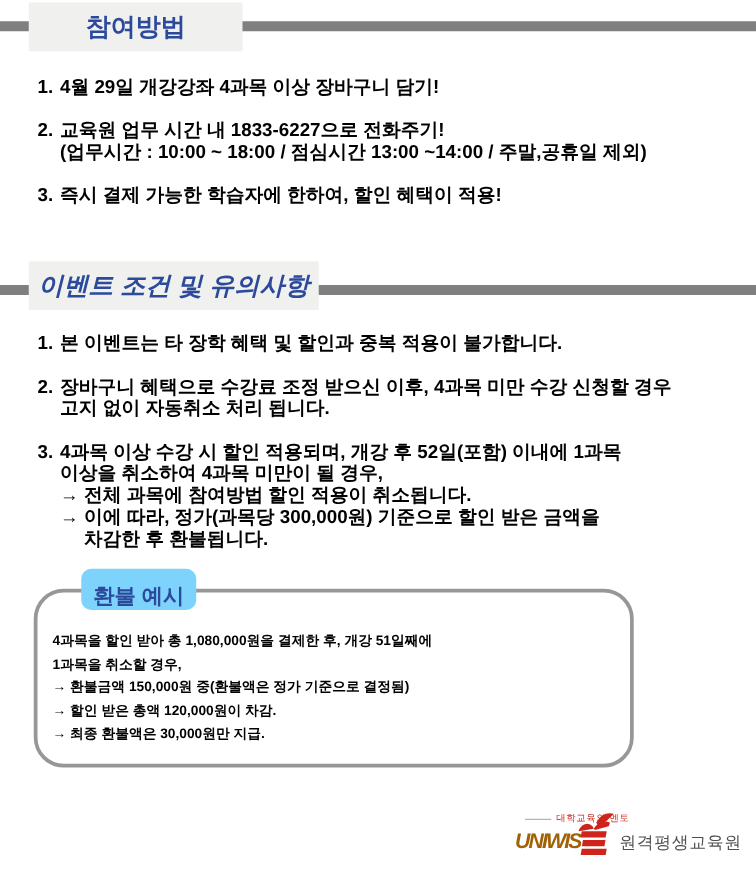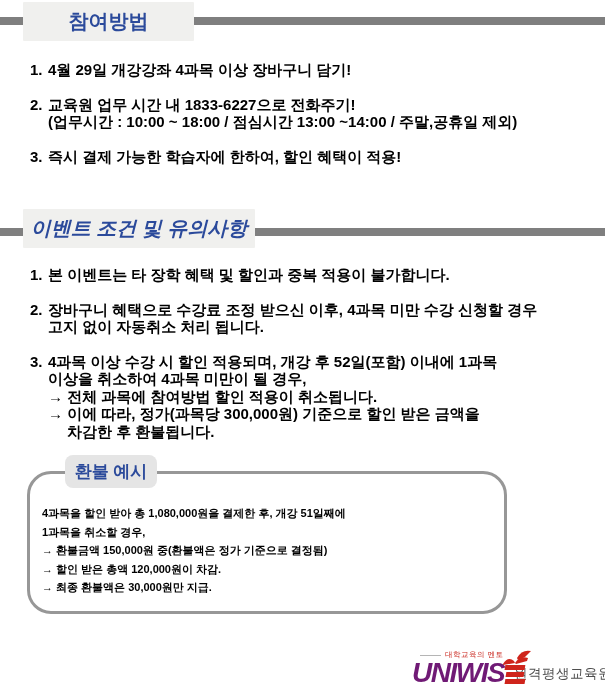--- a/index.html
+++ b/index.html
@@ -57,23 +57,23 @@
     left: 27px; top: 471px;
     width: 474px; height: 137px;
     border: 3px solid #979797;
     border-radius: 24px;
     background: #ffffff;
   }
   .refund-label {
     position: absolute;
     left: 65px; top: 455px;
     width: 92px; height: 33px;
-    background: #e5e5e5;
+    background: #7dd3fc;
     border-radius: 8px;
-    display: flex; align-items: center; justify-content: center;
+    display: flex; align-items: flex-end; justify-content: center;
     color: #2b4a9b;
     font-weight: bold;
     font-size: 17px;
     z-index: 2;
   }
   .refund-text {
     position: absolute;
     left: 42px; top: 504px;
     width: 450px;
     color: #000;
@@ -98,24 +98,24 @@
     width: 21px; height: 1px; background: #b5b5b5; margin-right: 4px;
   }
   .logo-tagline {
     font-size: 7.5px; color: #c9251c; letter-spacing: 0.5px;
     white-space: nowrap;
   }
   .logo-main-row {
     display: flex; align-items: flex-end;
   }
   .logo-brand {
-    font-size: 28px;
+    font-size: 17px;
     font-weight: 800;
     font-style: italic;
-    color: #701a75;
+    color: #a16207;
     letter-spacing: -1.5px;
     line-height: 24px;
   }
   .logo-e {
     position: relative;
     width: 21px; height: 21px;
     margin-left: 1px;
   }
   .logo-e .bar {
     position: absolute; left: 0;

